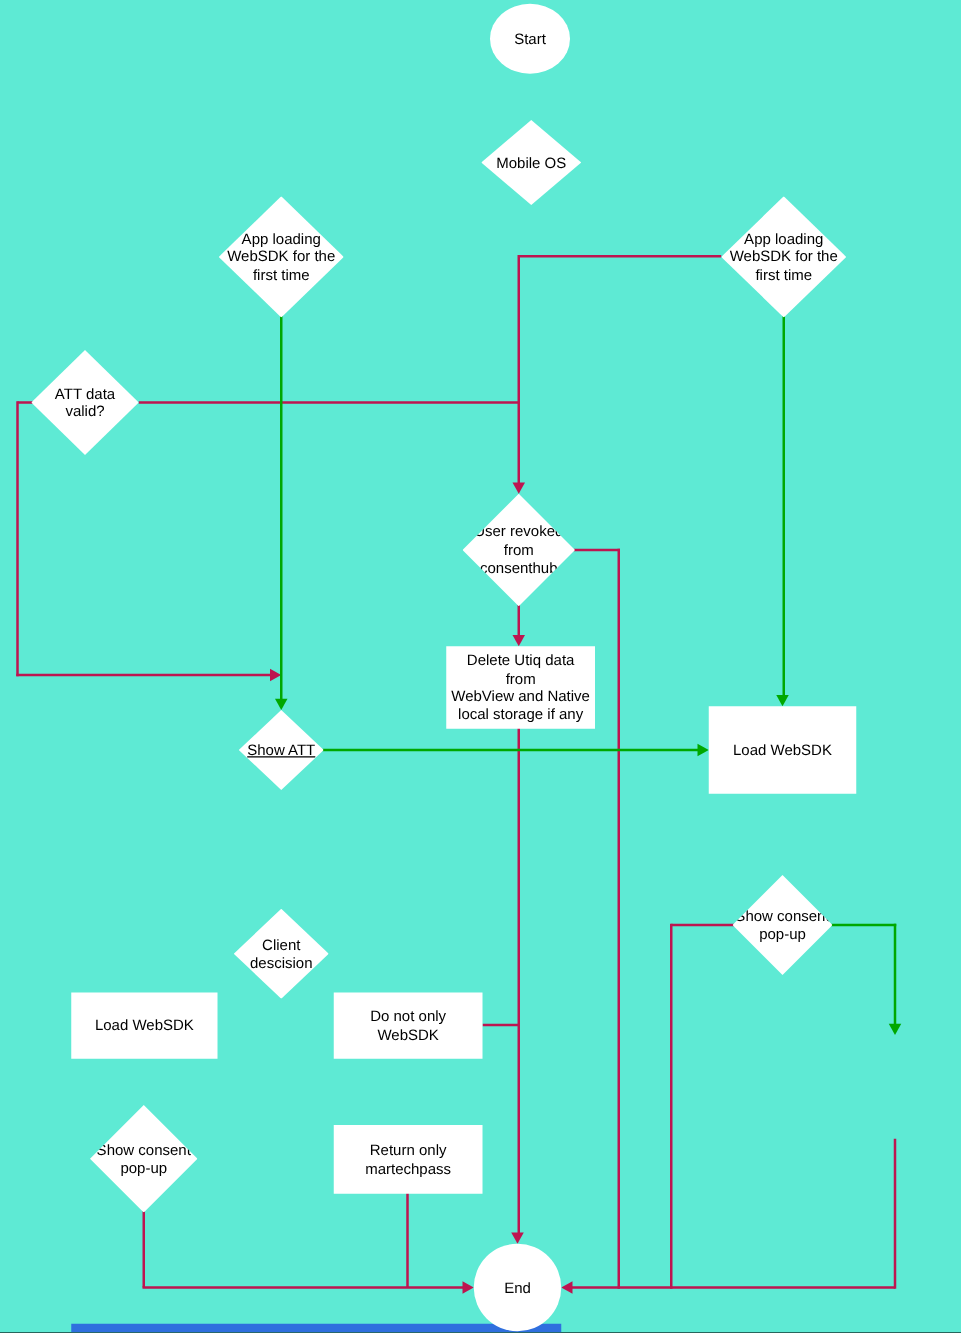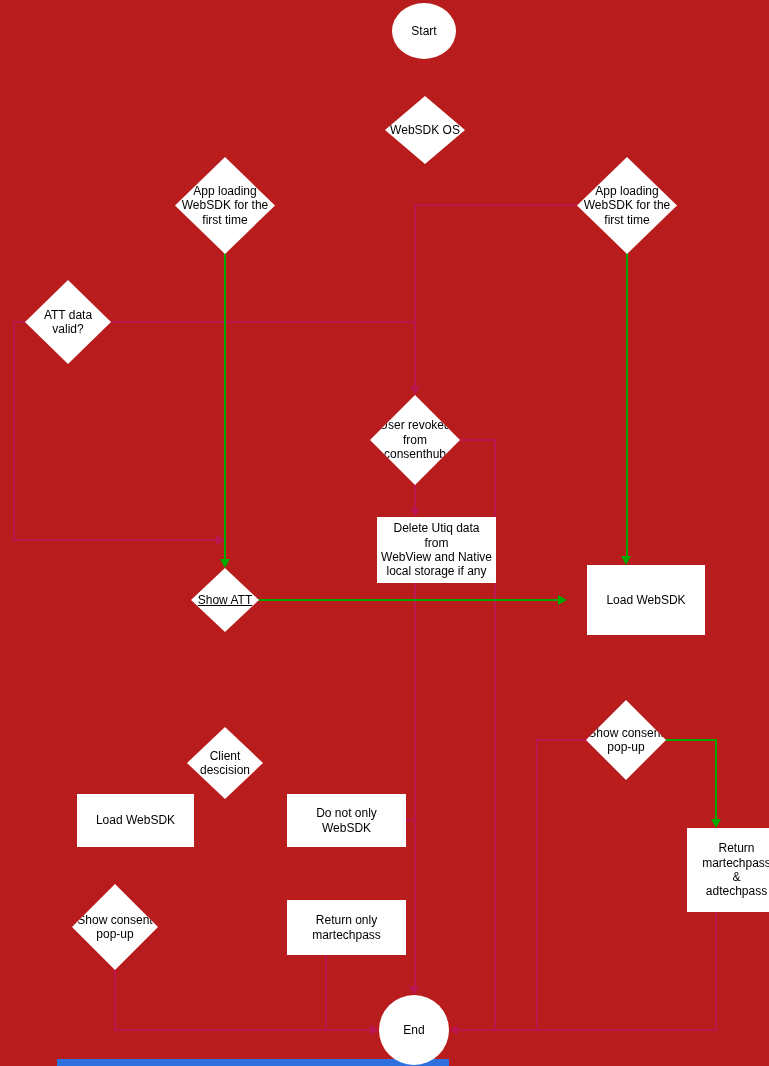--- a/index.html
+++ b/index.html
@@ -1,27 +1,27 @@
 <!DOCTYPE html>
 <html><head>
 <meta charset="utf-8">
 <style>
   * { margin:0; padding:0; box-sizing:border-box; }
   html,body { background:#000; }
   .canvas {
-    position:relative; width:769px; height:1066px; background:#b91c1c;
+    position:relative; width:769px; height:1066px; background:#5eead4;
     overflow:hidden; font-family:"Liberation Sans", sans-serif;
   }
   .node {
     position:absolute; display:flex; align-items:center; justify-content:center;
     text-align:center; background:#fff; color:#000; font-size:12px; line-height:1.2;
     z-index:3;
   }
   .ellipse { border-radius:50%; }
-  .rect { padding:3px;margin-left:20px; }
+  .rect { padding:3px; }
   .diamond { clip-path:polygon(50% 0,100% 50%,50% 100%,0 50%); }
   .diamond .lbl { width:95%; }
   .lbl.pre { white-space:pre-line; }
   .line { position:absolute; z-index:1; }
   .line.g { z-index:2; }
   .h { height:2px; } .v { width:2px; }
   .green { background:#00a800; }
   .crimson { background:#bd1550; }
   .ah { position:absolute; width:0; height:0; border:solid transparent; background:none; z-index:2; }
   .ah.down  { border-width:9px 5px 0 5px; }
@@ -87,21 +87,21 @@
 
   <div class="line h g green" style="left:665px;top:739px;width:52px;"></div>
   <div class="line v g green" style="left:715px;top:739px;height:81px;"></div>
   <div class="ah down green" style="left:711px;top:819px;"></div>
 
   <div class="node ellipse" style="left:392px;top:3px;width:64px;height:56px;">
     <span class="lbl">Start</span>
   </div>
 
   <div class="node diamond" style="left:385px;top:96px;width:80px;height:68px;">
-    <span class="lbl">WebSDK OS</span>
+    <span class="lbl">Mobile OS</span>
   </div>
 
   <div class="node diamond" style="left:175px;top:157px;width:100px;height:97px;">
     <span class="lbl">App loading WebSDK for the first time</span>
   </div>
 
   <div class="node diamond" style="left:577px;top:157px;width:100px;height:97px;">
     <span class="lbl">App loading WebSDK for the first time</span>
   </div>
 
@@ -136,26 +136,20 @@
   </div>
 
   <div class="node rect" style="left:57px;top:794px;width:117px;height:53px;">
     <span class="lbl">Load WebSDK</span>
   </div>
 
   <div class="node rect" style="left:267px;top:794px;width:119px;height:53px;">
     <span class="lbl">Do not only WebSDK</span>
   </div>
 
-  <div class="node rect" style="left:667px;top:828px;width:99px;height:84px;">
-    <span class="lbl pre">Return
-martechpass
-&amp;
-adtechpass</span>
-  </div>
 
   <div class="node diamond" style="left:72px;top:884px;width:86px;height:86px;">
     <span class="lbl">Show consent pop-up</span>
   </div>
 
   <div class="node rect" style="left:267px;top:900px;width:119px;height:55px;">
     <span class="lbl">Return only martechpass</span>
   </div>
 
   <div class="node ellipse" style="left:379px;top:995px;width:70px;height:70px;">

